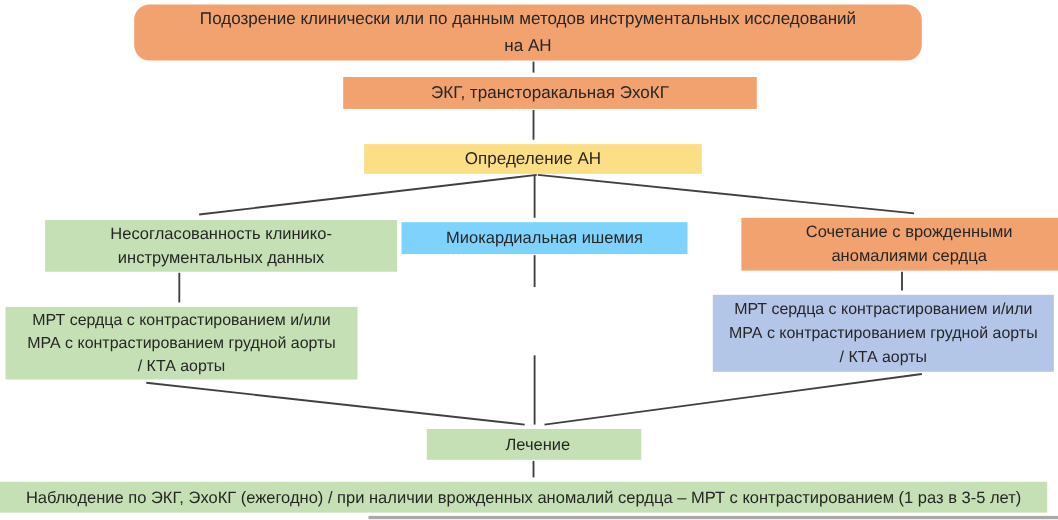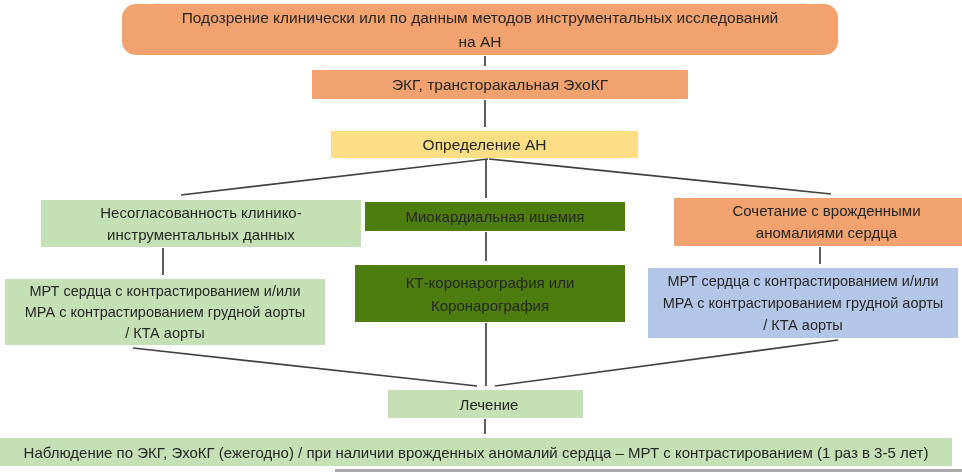--- a/index.html
+++ b/index.html
@@ -14,21 +14,21 @@
     position:absolute;
     display:flex;align-items:center;justify-content:center;
     text-align:center;
     white-space:pre-line;
     color:#262626;
     box-sizing:border-box;
     padding:1px 6px;
   }
   .c-orange{background:#F1A26E;}
   .c-gold{background:#FCDE84;}
-  .c-cream{background:#4d7c0f;}
+  .c-cream{background:#7dd3fc;}
   .c-green{background:#C5E0B4;}
   .c-blue{background:#B4C6E7;}
 
   #box-suspicion {left:122px;top:4px;  width:716px;height:51px;font-size:15.5px;line-height:24px;border-radius:14px;}
   #box-ecg       {left:292px;top:70px; width:376px;height:29px;font-size:15.5px;margin-left:20px;}
   #box-definition{left:331px;top:131px;width:307px;height:27px;font-size:15.5px;}
   #box-discrepancy{left:5px; top:200px;width:320px;height:47px;font-size:15px;line-height:22px;margin-left:36px;}
   #box-ischemia  {left:365px;top:202px;width:260px;height:29px;font-size:15px;}
   #box-congenital{left:674px;top:198px;width:305px;height:48px;font-size:15px;line-height:22px;}
   #box-mri-left  {left:5px;  top:279px;width:320px;height:66px;font-size:14.5px;line-height:21px;}
@@ -75,22 +75,20 @@
   <div class="box c-orange" id="box-ecg">ЭКГ, трансторакальная ЭхоКГ</div>
   <div class="box c-gold" id="box-definition">Определение АН</div>
   <div class="box c-green" id="box-discrepancy">Несогласованность клинико-
 инструментальных данных</div>
   <div class="box c-cream" id="box-ischemia">Миокардиальная ишемия</div>
   <div class="box c-orange" id="box-congenital">Сочетание с врожденными
 аномалиями сердца</div>
   <div class="box c-green" id="box-mri-left">МРТ сердца с контрастированием и/или
 МРА с контрастированием грудной аорты
 / КТА аорты</div>
-  <div class="box c-cream" id="box-ct">КТ-коронарография или
-Коронарография</div>
   <div class="box c-blue" id="box-mri-right">МРТ сердца с контрастированием и/или
 МРА с контрастированием грудной аорты
 / КТА аорты</div>
   <div class="box c-green" id="box-treatment">Лечение</div>
   <div class="box c-green" id="box-followup">Наблюдение по ЭКГ, ЭхоКГ (ежегодно) / при наличии врожденных аномалий сердца – МРТ с контрастированием (1 раз в 3-5 лет)</div>
 
   <div id="bottom-edge-line"></div>
 </div>
 
 </body></html>

